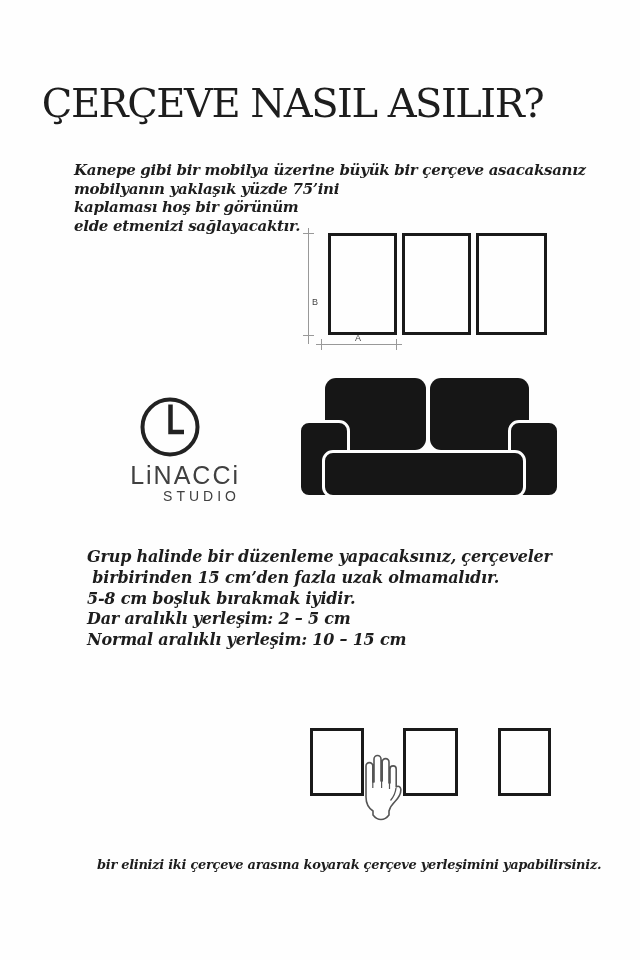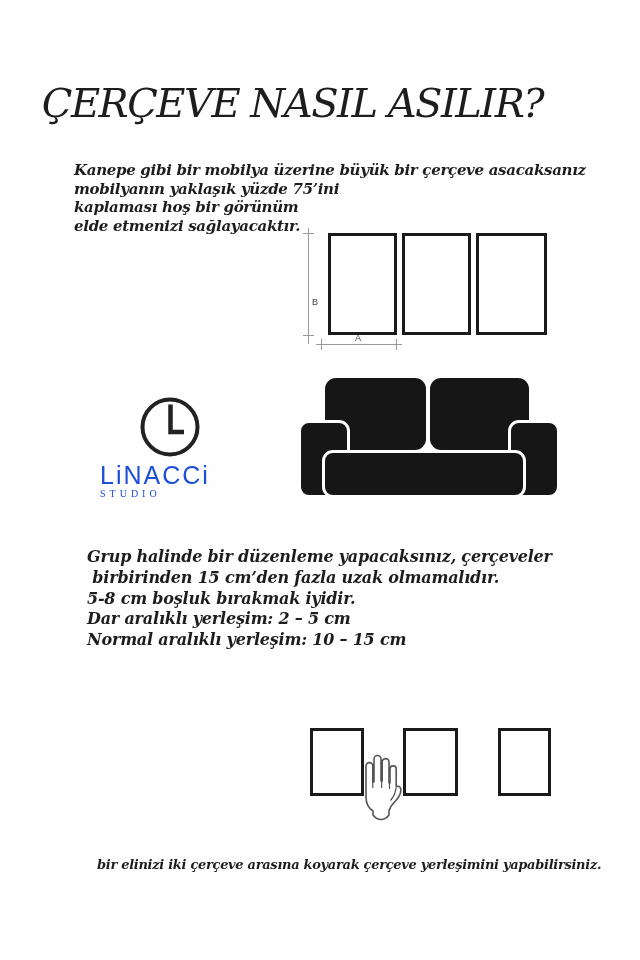--- a/index.html
+++ b/index.html
@@ -4,21 +4,21 @@
 <style>
   html,body{margin:0;padding:0;background:#e8e8e8;}
   .page{
     position:relative;width:640px;height:960px;margin:0 auto;
     background:#fefefe;overflow:hidden;
     font-family:"DejaVu Serif", serif;color:#1d1d1d;
   }
   
   .title{
     position:absolute;top:80px;left:0;width:585px;text-align:center;
-    font-style:italic;font-weight:500;font-size:40px;letter-spacing:-1.5px;
+    font-weight:500;font-size:40px;letter-spacing:-1.5px;
     white-space:nowrap;
   }
   
   .textblock{position:absolute;font-style:italic;font-weight:600;}
   .textblock .line{white-space:pre;}
   .intro{left:58px;top:161px;font-size:15px;line-height:18.6px;letter-spacing:-0.3px;margin-left:16px;}
   .spacing{left:87px;top:547px;font-size:16px;line-height:20.8px;letter-spacing:-0.2px;}
   .tip{left:97px;top:855px;font-size:13px;line-height:19px;letter-spacing:-0.3px;}
   
   .size-diagram{position:absolute;left:300px;top:225px;width:260px;height:125px;}
@@ -43,28 +43,28 @@
   .label-a{left:55px;top:108px;}
   
   .sofa{position:absolute;left:298px;top:378px;width:262px;height:122px;}
   .sofa div{position:absolute;background:#161616;box-sizing:border-box;}
   .sofa .back-l{left:27px;top:0;width:101px;height:72px;border-radius:11px;z-index:1;}
   .sofa .back-r{left:132px;top:0;width:99px;height:72px;border-radius:11px;z-index:1;}
   .sofa .arm-l{left:0;top:42px;width:52px;height:78px;border-radius:11px;border:3px solid #fefefe;z-index:2;}
   .sofa .arm-r{left:210px;top:42px;width:52px;height:78px;border-radius:11px;border:3px solid #fefefe;z-index:2;}
   .sofa .seat{left:24px;top:72px;width:204px;height:48px;border-radius:11px;border:3px solid #fefefe;z-index:3;}
   
-  .logo{position:absolute;left:100px;top:395px;width:140px;text-align:left;color:#1d4ed8;}
+  .logo{position:absolute;left:100px;top:395px;width:140px;text-align:right;color:#404040;}
   .logo svg{display:block;margin:0 auto;}
   .wordmark{
     font-family:"Liberation Sans",sans-serif;font-size:25px;font-weight:400;
     letter-spacing:2px;margin-top:2px;white-space:nowrap;
   }
   .logo-sub{
-    font-family:Liberation Serif, serif;font-size:10px;font-weight:400;
+    font-family:Liberation Sans, sans-serif;font-size:14px;font-weight:400;
     letter-spacing:4px;margin-top:-2px;white-space:nowrap;
   }
   
   .placement{position:absolute;left:308px;top:726px;width:245px;height:100px;}
   .placement .f1{left:2px;top:2px;width:54px;height:68px;border-width:3px;}
   .placement .f2{left:95px;top:2px;width:55px;height:68px;border-width:3px;}
   .placement .f3{left:190px;top:2px;width:53px;height:68px;border-width:3px;}
   .hand{position:absolute;left:53px;top:21px;z-index:4;}
 </style>
 </head>

